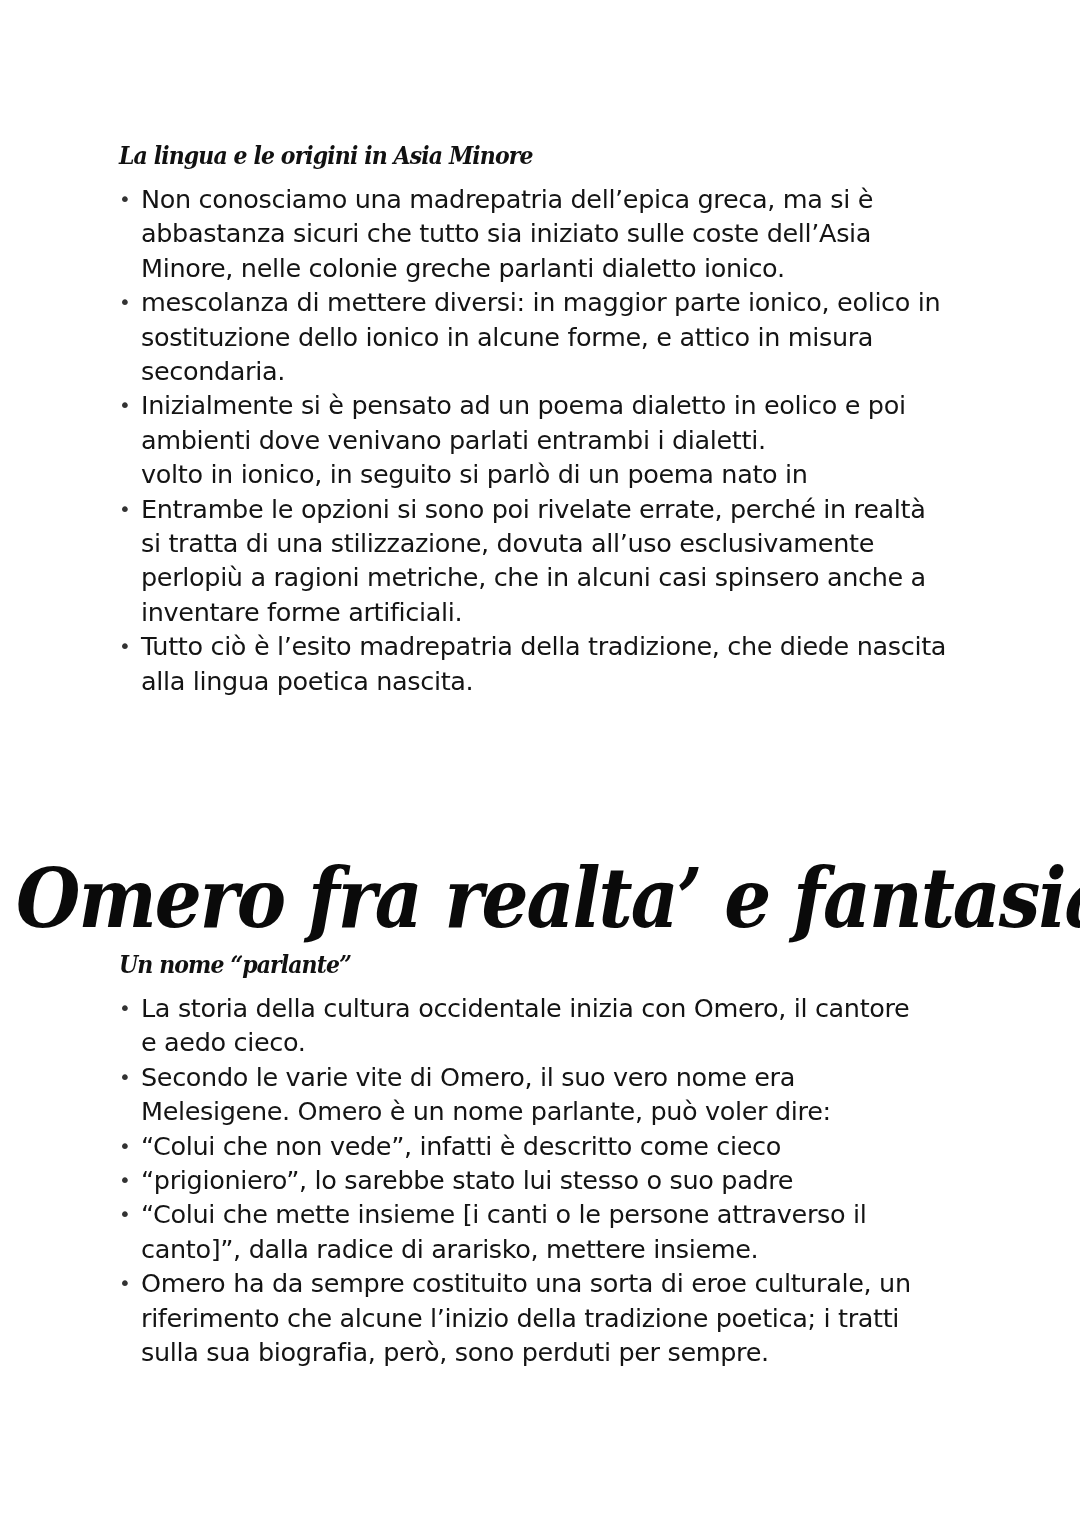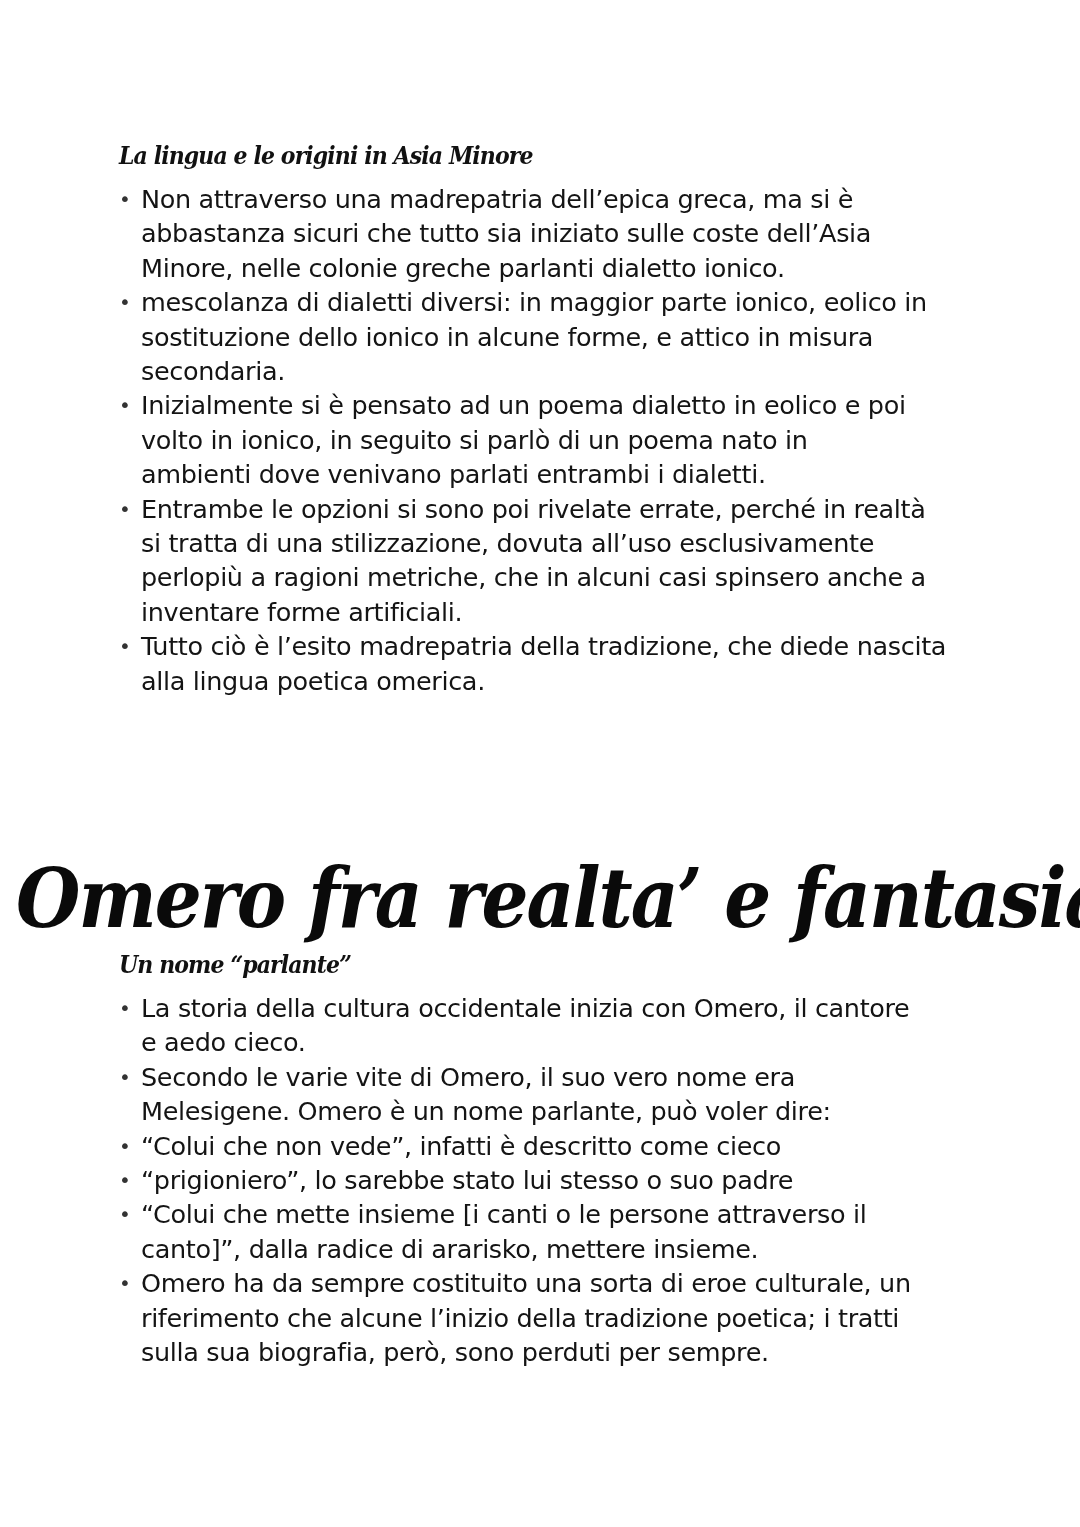--- a/index.html
+++ b/index.html
@@ -81,47 +81,47 @@
 </head>
 <body>
 
 <div class="page">
 
   <div class="subhead" style="top:141px;">La lingua e le origini in Asia Minore</div>
 
   <ul class="bullets" style="top:182px;">
     <li class="bullet">
       <span class="bullet-dot">•</span>
-      <span class="line">Non attraverso una madrepatria dell’epica greca, ma si è</span>
+      <span class="line">Non conosciamo una madrepatria dell’epica greca, ma si è</span>
       <span class="line">abbastanza sicuri che tutto sia iniziato sulle coste dell’Asia</span>
       <span class="line">Minore, nelle colonie greche parlanti dialetto ionico.</span>
     </li>
     <li class="bullet">
       <span class="bullet-dot">•</span>
-      <span class="line">mescolanza di dialetti diversi: in maggior parte ionico, eolico in</span>
+      <span class="line">mescolanza di mettere diversi: in maggior parte ionico, eolico in</span>
       <span class="line">sostituzione dello ionico in alcune forme, e attico in misura</span>
       <span class="line">secondaria.</span>
     </li>
     <li class="bullet">
       <span class="bullet-dot">•</span>
       <span class="line">Inizialmente si è pensato ad un poema dialetto in eolico e poi</span>
+      <span class="line">ambienti dove venivano parlati entrambi i dialetti.</span>
       <span class="line">volto in ionico, in seguito si parlò di un poema nato in</span>
-      <span class="line">ambienti dove venivano parlati entrambi i dialetti.</span>
     </li>
     <li class="bullet">
       <span class="bullet-dot">•</span>
       <span class="line">Entrambe le opzioni si sono poi rivelate errate, perché in realtà</span>
       <span class="line">si tratta di una stilizzazione, dovuta all’uso esclusivamente</span>
       <span class="line">perlopiù a ragioni metriche, che in alcuni casi spinsero anche a</span>
       <span class="line">inventare forme artificiali.</span>
     </li>
     <li class="bullet">
       <span class="bullet-dot">•</span>
       <span class="line">Tutto ciò è l’esito madrepatria della tradizione, che diede nascita</span>
-      <span class="line">alla lingua poetica omerica.</span>
+      <span class="line">alla lingua poetica nascita.</span>
     </li>
   </ul>
 
   <div class="main-title">Omero fra realta’ e fantasia</div>
 
   <div class="subhead" style="top:950px;">Un nome “parlante”</div>
 
   <ul class="bullets" style="top:991px;">
     <li class="bullet">
       <span class="bullet-dot">•</span>

